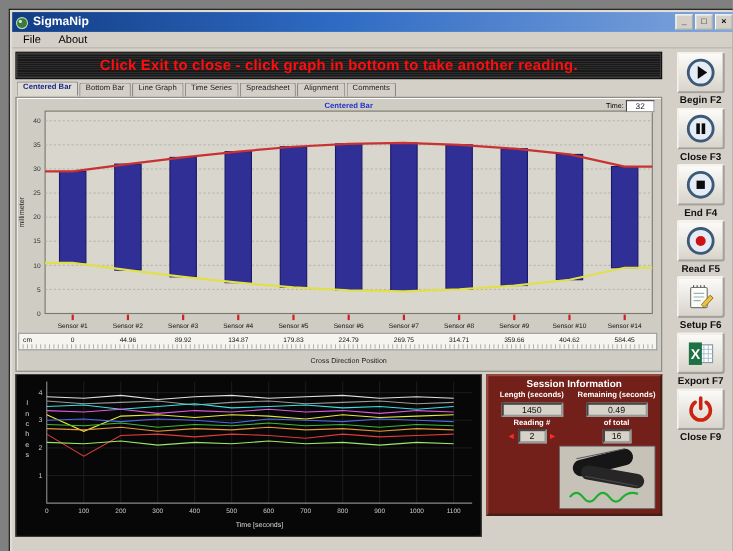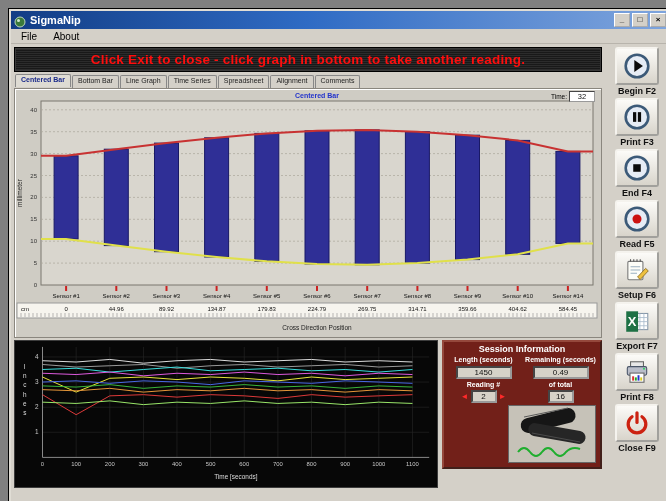--- a/index.html
+++ b/index.html
@@ -259,21 +259,21 @@
           <span class="tlabel">Begin F2</span>
         </div>
         <div class="tool">
           <span class="tbtn">
             <svg viewBox="0 0 26 26">
               <circle cx="13" cy="13" r="10.5" fill="#e6ecf5" stroke="#3c5a78" stroke-width="2.4"></circle>
               <rect x="9.3" y="8.5" width="3" height="9" fill="#0b0b0b"></rect>
               <rect x="13.8" y="8.5" width="3" height="9" fill="#0b0b0b"></rect>
             </svg>
           </span>
-          <span class="tlabel">Print F3</span>
+          <span class="tlabel">Close F3</span>
         </div>
         <div class="tool">
           <span class="tbtn">
             <svg viewBox="0 0 26 26">
               <circle cx="13" cy="13" r="10.5" fill="#e6ecf5" stroke="#3c5a78" stroke-width="2.4"></circle>
               <rect x="9.5" y="9.5" width="7" height="7" fill="#0b0b0b"></rect>
             </svg>
           </span>
           <span class="tlabel">End F4</span>
         </div>
@@ -304,35 +304,20 @@
               <path d="M12 9.8h11M12 13.6h11M12 17.4h11M15.7 6v15M19.4 6v15" stroke="#aabccd" stroke-width=".8"></path>
               <rect x="3" y="4" width="11" height="19" fill="#1e7145"></rect>
               <text x="8.5" y="18" text-anchor="middle" font-size="12" font-weight="bold" fill="#fff" font-family="Liberation Sans, sans-serif">X</text>
             </svg>
           </span>
           <span class="tlabel">Export F7</span>
         </div>
         <div class="tool">
           <span class="tbtn">
             <svg viewBox="0 0 26 26">
-              <rect x="7" y="3.5" width="12" height="5" fill="#e8e8e8" stroke="#666"></rect>
-              <rect x="4" y="8" width="18" height="8" rx="1.5" fill="#b9bdc9" stroke="#4a5568"></rect>
-              <circle cx="19.5" cy="10" r="1" fill="#3c6"></circle>
-              <rect x="6.5" y="14" width="13" height="8.5" fill="#fff" stroke="#666"></rect>
-              <rect x="8.5" y="17" width="1.8" height="4" fill="#d33"></rect>
-              <rect x="11" y="18" width="1.8" height="3" fill="#2a2"></rect>
-              <rect x="13.5" y="16" width="1.8" height="5" fill="#23c"></rect>
-              <rect x="16" y="18" width="1.8" height="3" fill="#dc2"></rect>
-            </svg>
-          </span>
-          <span class="tlabel">Print F8</span>
-        </div>
-        <div class="tool">
-          <span class="tbtn">
-            <svg viewBox="0 0 26 26">
               <path d="M13 3.5v9" stroke="#c21" stroke-width="3" stroke-linecap="round"></path>
               <path d="M8.4 7.2a8.2 8.2 0 1 0 9.2 0" fill="none" stroke="#c21" stroke-width="3" stroke-linecap="round"></path>
             </svg>
           </span>
           <span class="tlabel">Close F9</span>
         </div>
       </div>
   </div>
 
 </div>

